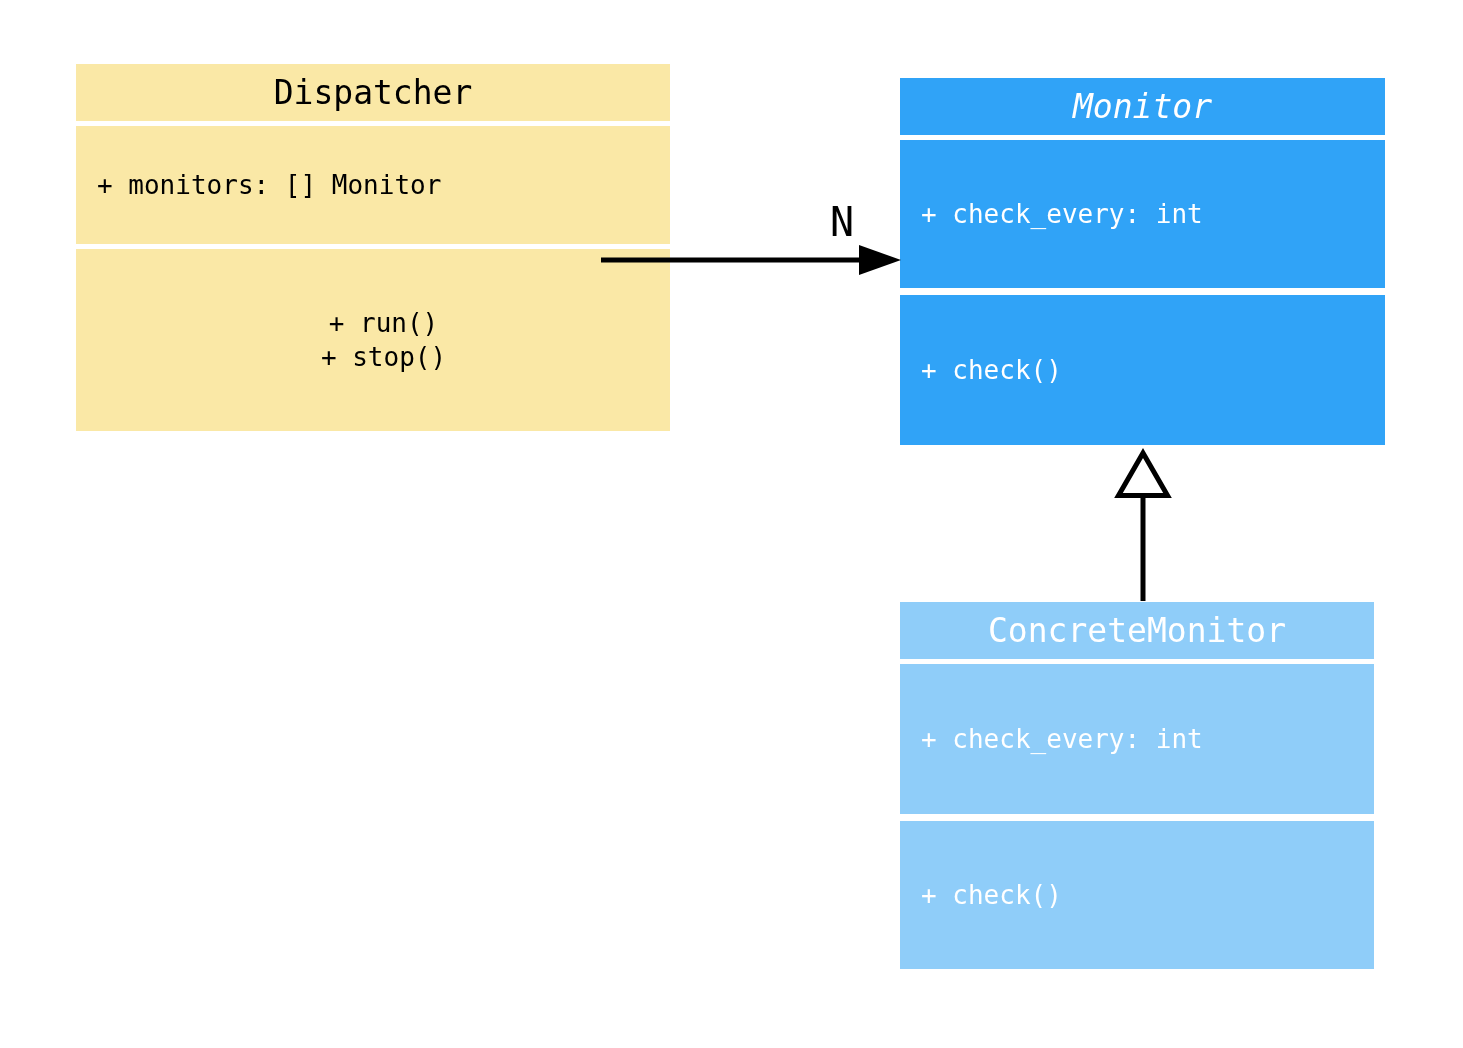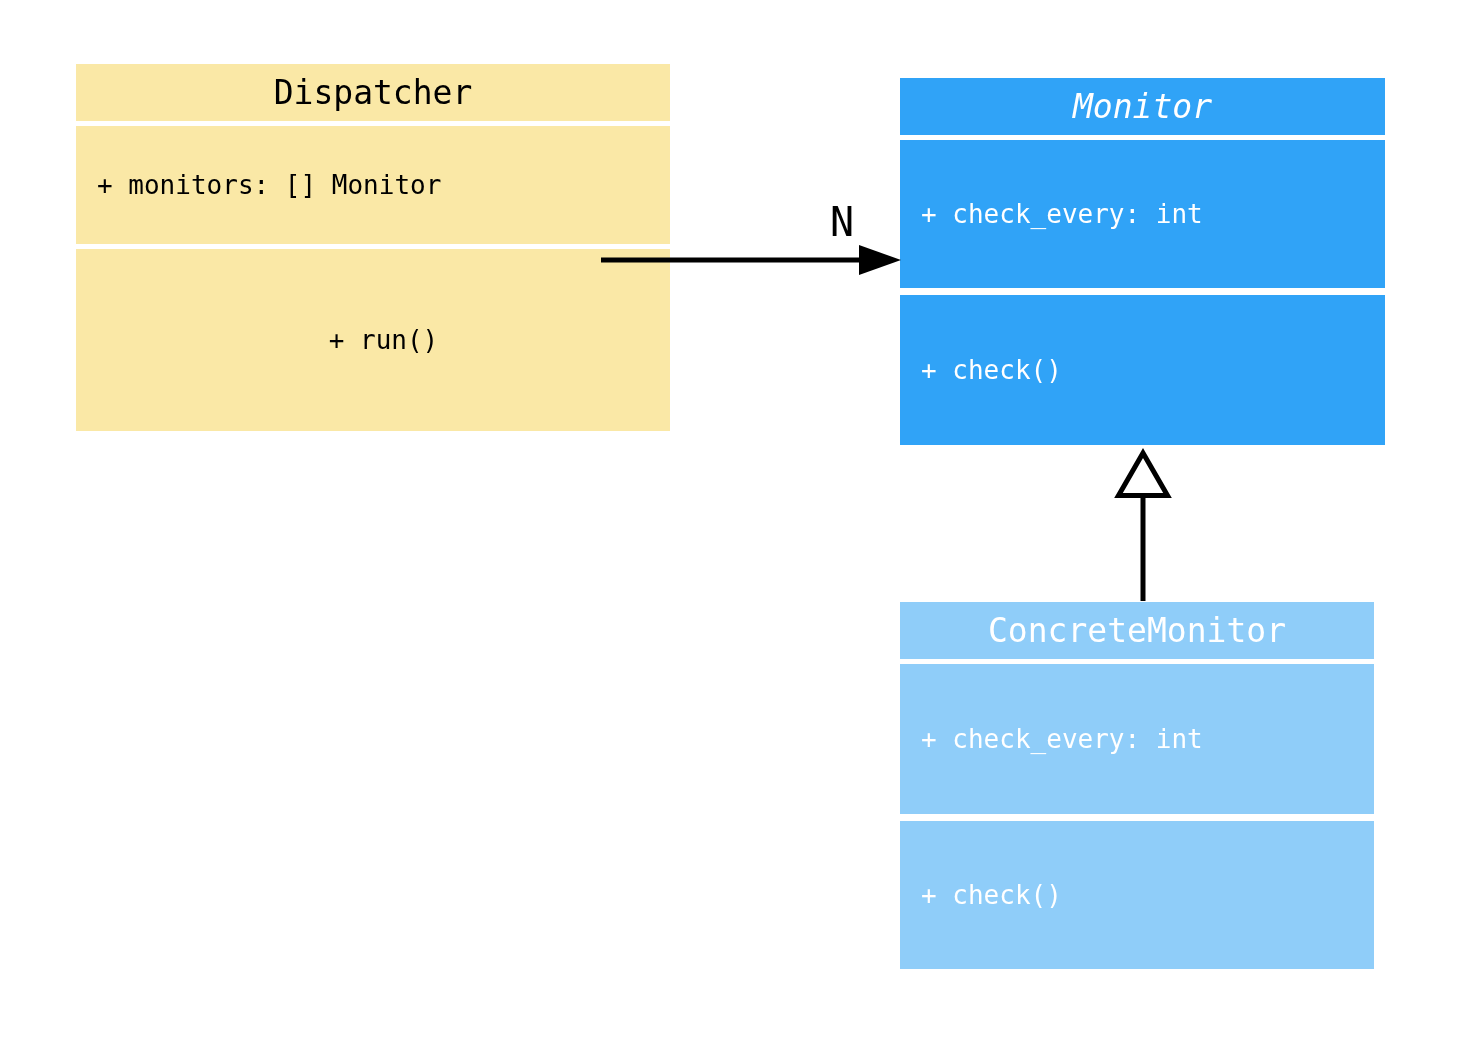--- a/index.html
+++ b/index.html
@@ -80,20 +80,21 @@
 
   <div class="uml-class cls-dispatcher" style="--fill: #FAE8A6; --text: #000000;">
     <div class="sec title">Dispatcher</div>
     <div class="gap"></div>
     <div class="sec attrs">
       <div>+ monitors: [] Monitor</div>
     </div>
     <div class="gap"></div>
     <div class="sec methods">
       <div>+ run()</div>
+      <div>+ stop()</div>
     </div>
   </div>
 
   <div class="uml-class abstract cls-monitor" style="--fill: #30A3F7; --text: #FFFFFF;">
     <div class="sec title">Monitor</div>
     <div class="gap"></div>
     <div class="sec attrs">
       <div>+ check_every: int</div>
     </div>
     <div class="gap g7"></div>

